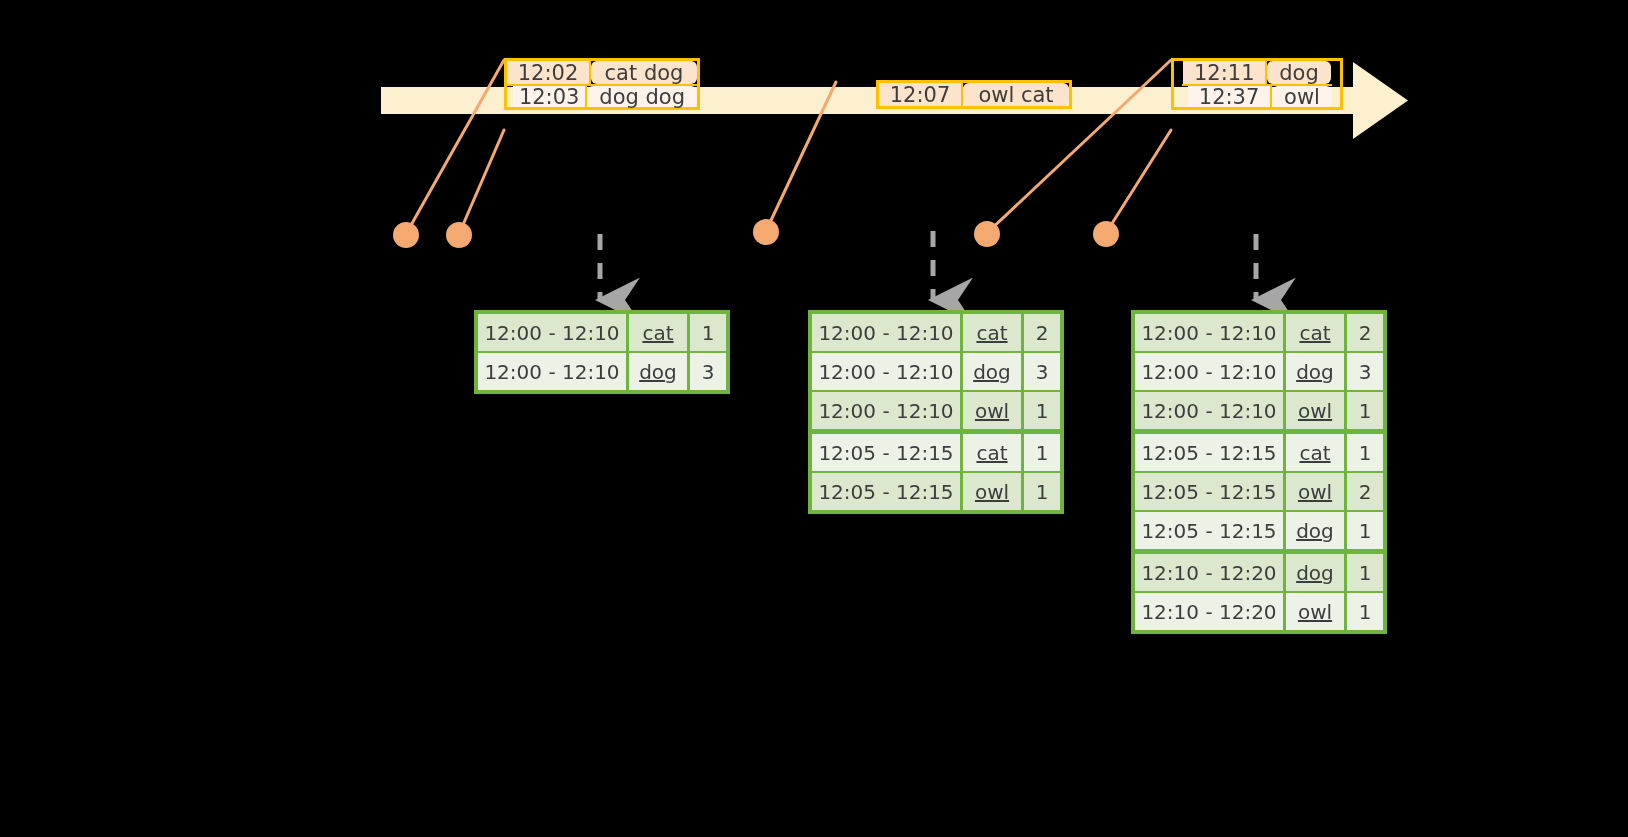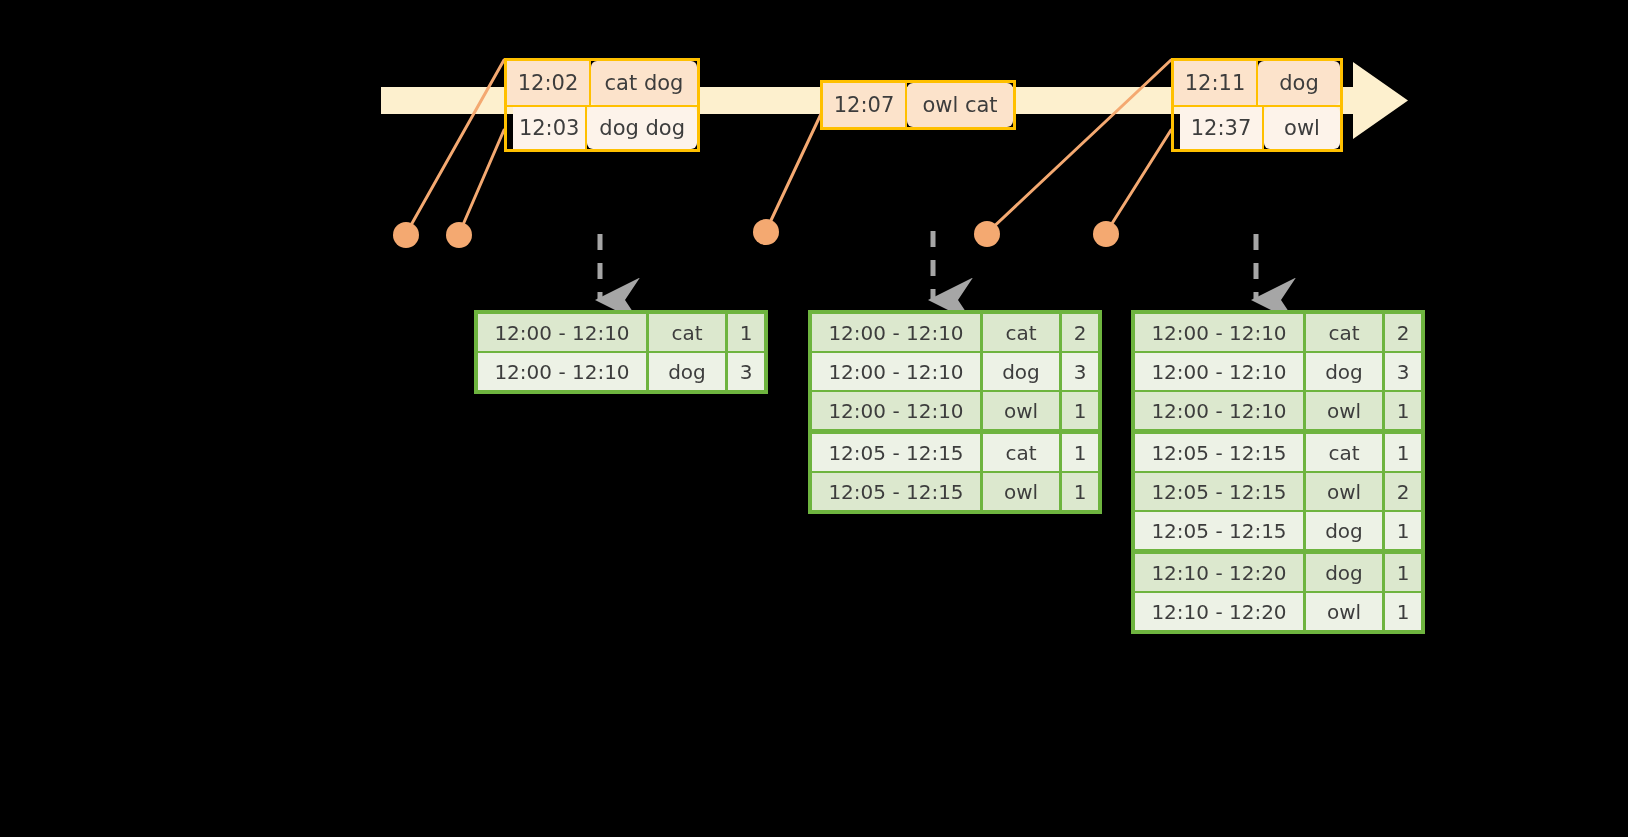--- a/index.html
+++ b/index.html
@@ -29,21 +29,21 @@
   
   .evt-group {
     position: absolute;
     border: 3px solid #FFC000;
     display: flex;
     flex-direction: column;
     z-index: 5;
   }
   .evt-row {
     display: flex;
-    height: 44px;
+    height: 23px;
   }
   .evt-row + .evt-row { border-top: 2px solid #FFC000; padding-left: 6px; }
   .evt-time, .evt-words {
     display: flex;
     align-items: center;
     justify-content: center;
     color: #3d3d3d;
     font-size: 21px;
     font-family: "DejaVu Sans", sans-serif;
     white-space: nowrap;
@@ -74,22 +74,22 @@
   .res-cell {
     display: flex;
     align-items: center;
     justify-content: center;
     color: #3d3d3d;
     font-size: 20px;
     font-family: "DejaVu Sans", sans-serif;
     white-space: nowrap;
   }
   .res-cell + .res-cell { margin-left: 3px; }
-  .res-window { width: 168px; }
-  .res-key { width: 76px; }
+  .res-window { width: 148px; }
+  .res-key { width: 58px; text-decoration: underline; }
   .res-count { width: 36px; }
   .shade-a .res-cell { background: #DCE8CE; }
   .shade-b .res-cell { background: #EDF2E6; }
 </style>
 </head>
 <body>
 
 <div id="stage">
 
   <svg class="layer" viewBox="0 0 1628 837">
@@ -130,28 +130,28 @@
     <div class="evt-row shade-a">
       <div class="evt-time">12:02</div>
       <div class="evt-words">cat dog</div>
     </div>
     <div class="evt-row shade-b">
       <div class="evt-time">12:03</div>
       <div class="evt-words">dog dog</div>
     </div>
   </div>
 
-  <div class="evt-group" style="left:820px; top:80px; width:196px;text-align:center;">
+  <div class="evt-group" style="left:876px; top:80px; width:196px;text-align:center;">
     <div class="evt-row shade-a">
       <div class="evt-time">12:07</div>
       <div class="evt-words">owl cat</div>
     </div>
   </div>
 
-  <div class="evt-group" style="left:1171px; top:58px; width:172px;">
+  <div class="evt-group" style="left:1171px; top:58px; width:172px;align-items:center;">
     <div class="evt-row shade-a">
       <div class="evt-time">12:11</div>
       <div class="evt-words">dog</div>
     </div>
     <div class="evt-row shade-b">
       <div class="evt-time">12:37</div>
       <div class="evt-words">owl</div>
     </div>
   </div>
 

